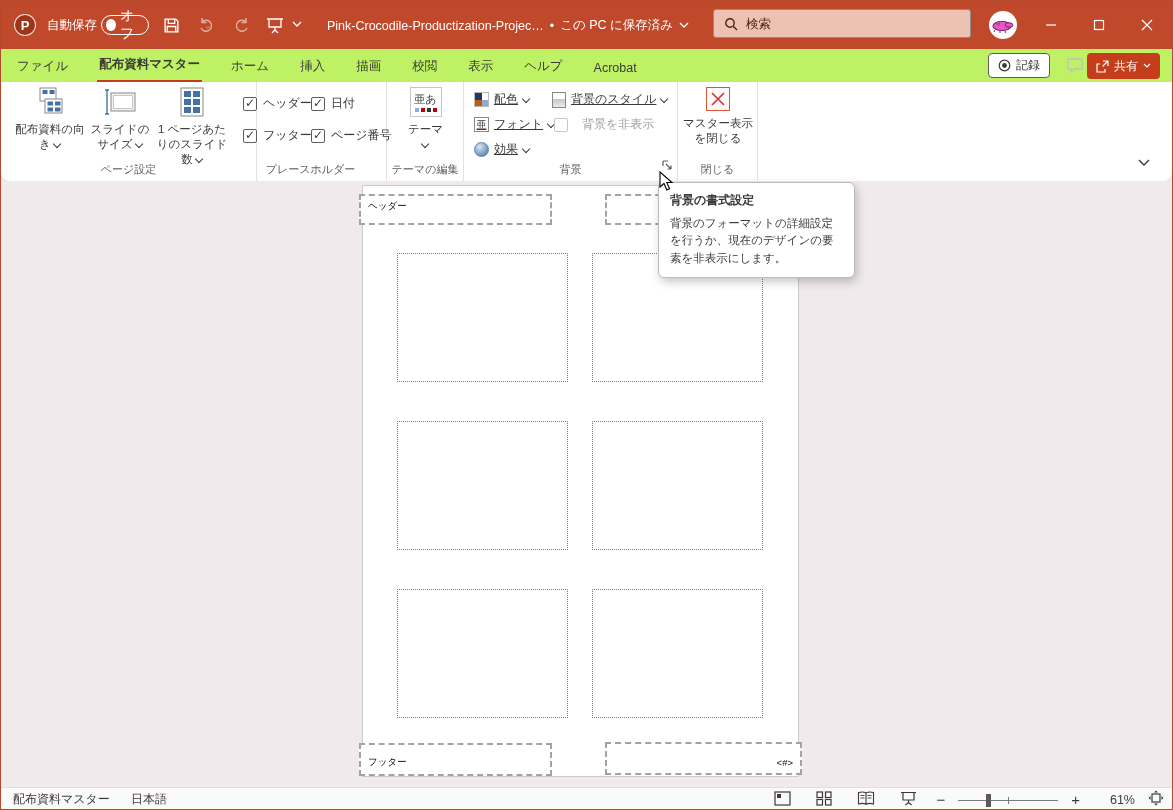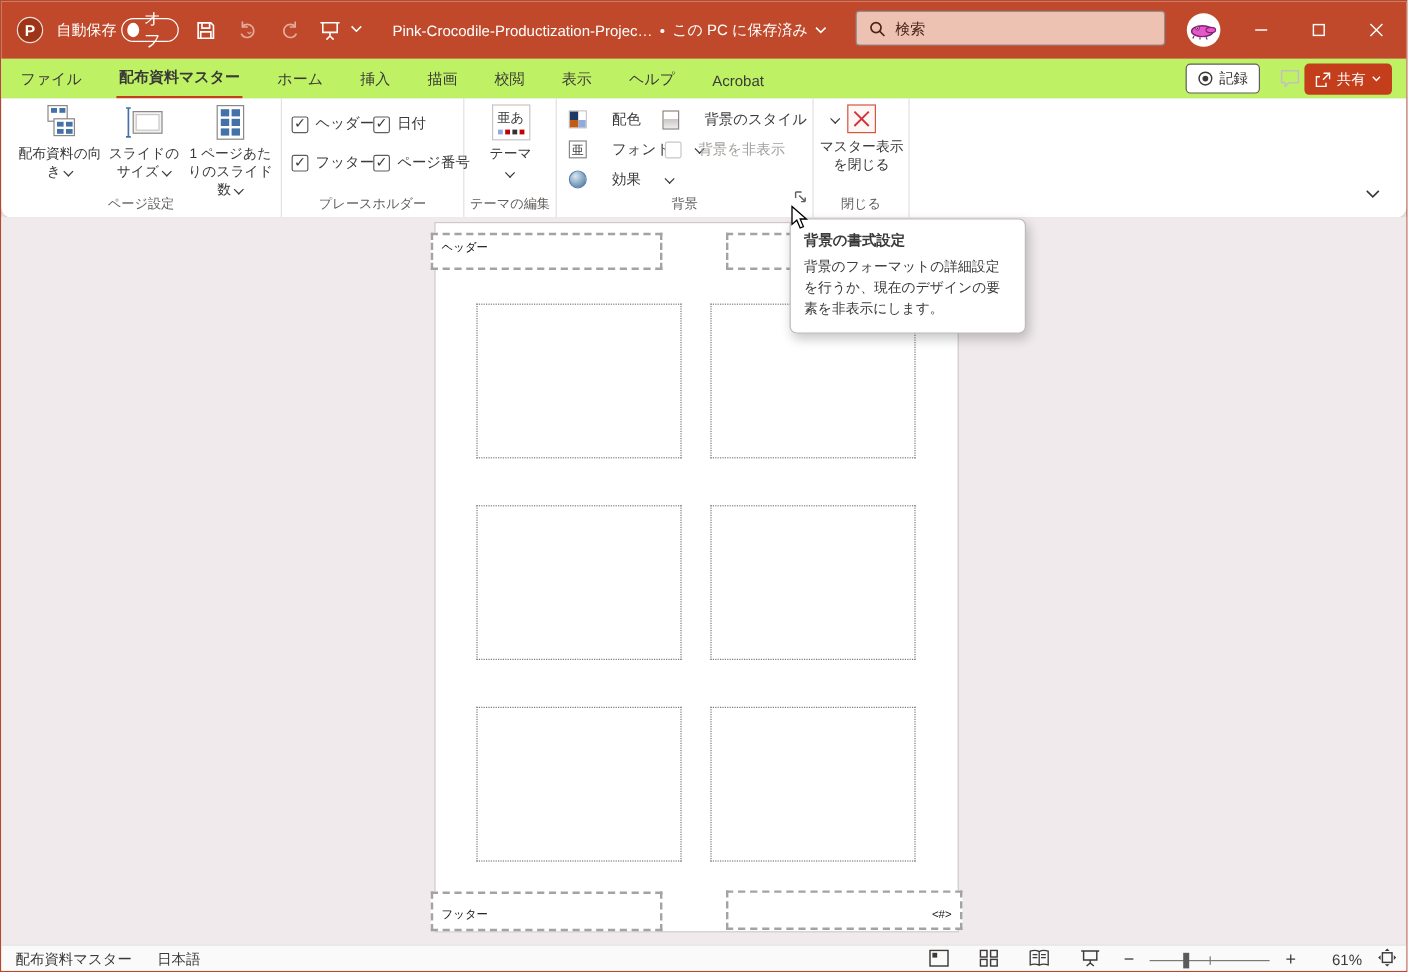--- a/index.html
+++ b/index.html
@@ -35,21 +35,21 @@
   .rgroup { position:absolute; top:0; height:99px; border-right:1px solid #E4E1DF; }
   .glabel { position:absolute; bottom:4px; left:0; width:100%; text-align:center; font-size:11px; color:#605E5C; white-space:nowrap; }
   .bigbtn { position:absolute; top:5px; display:flex; flex-direction:column; align-items:center; text-align:center; font-size:11.5px; color:#3B3A39; line-height:1.3; }
   .bigbtn .cap { margin-top:5px; }
   .chev { display:inline-block; width:7px; height:7px; position:relative; }
   .chev::after { content:""; position:absolute; left:0; top:0; width:5px; height:5px; border-right:1.4px solid #3B3A39; border-bottom:1.4px solid #3B3A39; transform:rotate(45deg); }
   .cb { display:flex; align-items:center; gap:6px; font-size:12px; color:#3B3A39; position:absolute; white-space:nowrap; }
   .cbbox { width:14px; height:14px; background:#fff; border:1px solid #605E5C; border-radius:2px; position:relative; }
   .cbbox.checked::after { content:"✓"; position:absolute; left:1px; top:-2px; font-size:12px; color:#3B3A39; }
   .cbbox.disabled { border-color:#C8C6C4; }
-  .smallbtn { position:absolute; display:flex; align-items:center; gap:21px; font-size:12px; color:#3B3A39; white-space:nowrap; }
+  .smallbtn { position:absolute; display:flex; align-items:center; gap:5px; font-size:12px; color:#3B3A39; white-space:nowrap;text-decoration:underline; }
   .dim-label { color:#A19F9D; }
   
   .ic-colors { width:15px; height:15px; display:grid; grid-template-columns:1fr 1fr; grid-template-rows:1fr 1fr; border:1px solid #BDBBB9; }
   .ic-colors i:nth-child(1){background:#1F3864;} .ic-colors i:nth-child(2){background:#fff;}
   .ic-colors i:nth-child(3){background:#C55A11;} .ic-colors i:nth-child(4){background:#8FAADC;}
   .ic-font { width:15px; height:15px; border:1px solid #8A8886; font-size:10px; color:#3B3A39; display:flex; align-items:center; justify-content:center; }
   .ic-effects { width:15px; height:15px; border-radius:50%; background:radial-gradient(circle at 35% 30%, #D8E6F2, #6E93B4 70%, #4F7396); border:1px solid #5B84AD; }
   .ic-bgstyle { width:14px; height:16px; border:1px solid #8A8886; background:linear-gradient(180deg,#fff 45%, #C9C6C4 45%, #EFEDEC); position:relative; }
   .launcher { position:absolute; }
   .theme-iconbox { width:32px; height:30px; border:1px solid #C8C6C4; background:#fff; display:flex; flex-direction:column; align-items:center; justify-content:center; }
@@ -192,21 +192,21 @@
         <path d="M7 1 h5 v5 M12 1 L6.5 6.5" fill="none" stroke="#fff" stroke-width="1.2"></path>
       </svg>
     <span>共有</span>
     <svg width="8" height="6" viewBox="0 0 8 6">
         <path d="M1 1 l3 3 l3 -3" fill="none" stroke="#fff" stroke-width="1.2"></path>
       </svg>
   </div>
 
   <div class="ribbon">
 
-    <div class="rgroup" style="left:0; width:234px;">
+    <div class="rgroup" style="left:0; width:256px;">
       <div class="bigbtn" style="left:12px; width:74px;">
         <svg width="34" height="30" viewBox="0 0 34 30">
           <rect x="7" y="1" width="16" height="13" fill="#fff" stroke="#8A8886"></rect>
           <rect x="9.5" y="3" width="5" height="4" fill="#4472A8"></rect>
             <rect x="16.5" y="3" width="5" height="4" fill="#4472A8"></rect>
           <rect x="12" y="12" width="17" height="14" fill="#fff" stroke="#8A8886"></rect>
           <rect x="14.5" y="14.5" width="5.5" height="4" fill="#4472A8"></rect>
             <rect x="22" y="14.5" width="5.5" height="4" fill="#4472A8"></rect>
           <rect x="14.5" y="20.5" width="5.5" height="4" fill="#4472A8"></rect>
             <rect x="22" y="20.5" width="5.5" height="4" fill="#4472A8"></rect>

